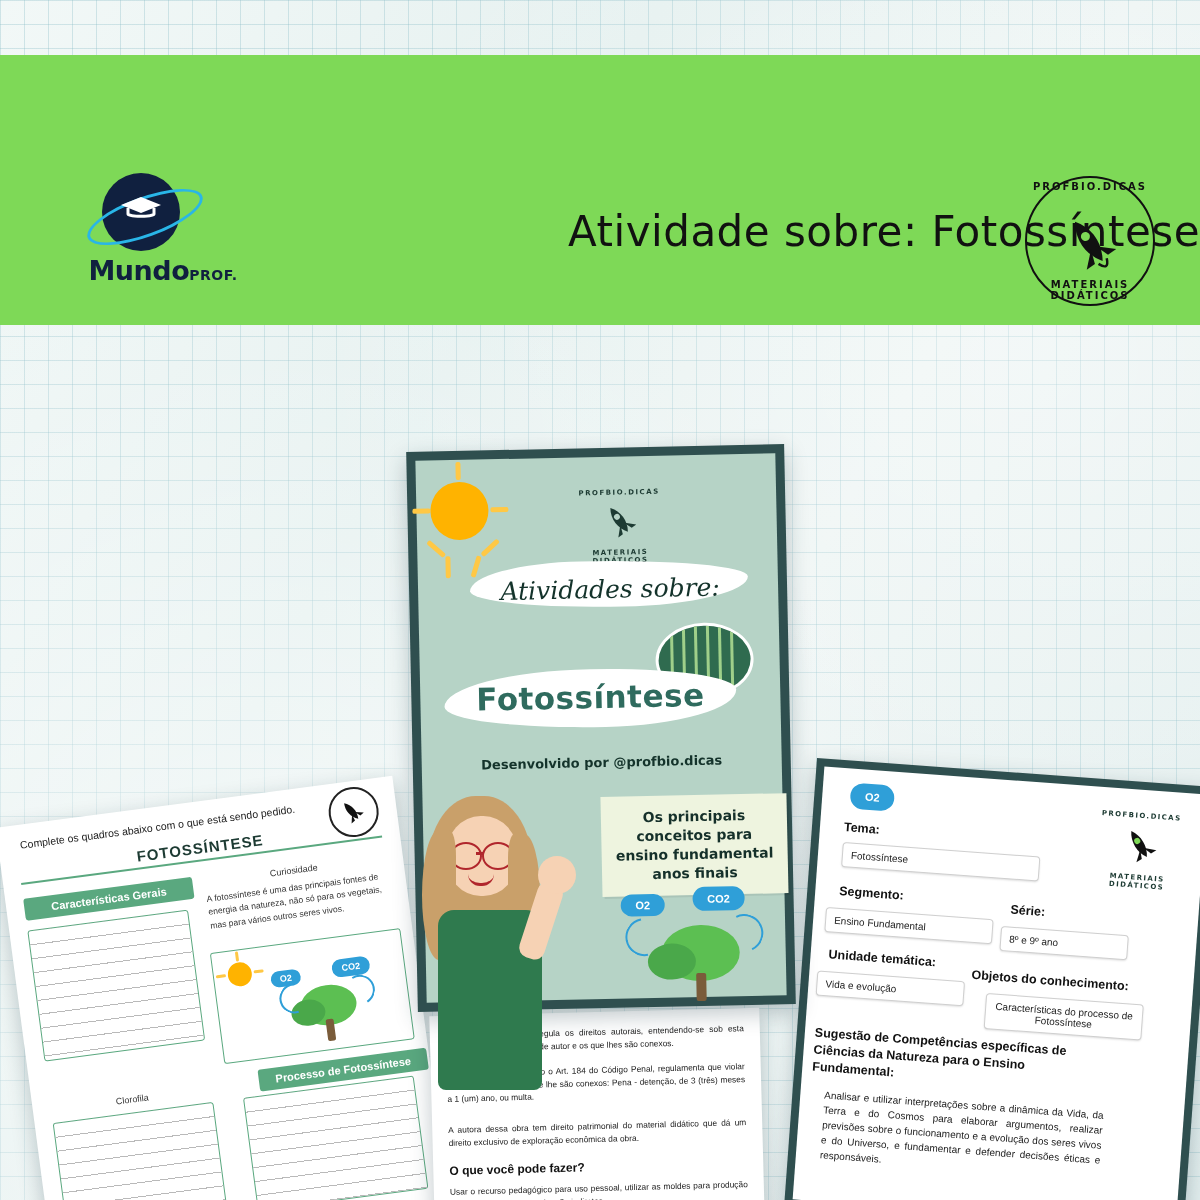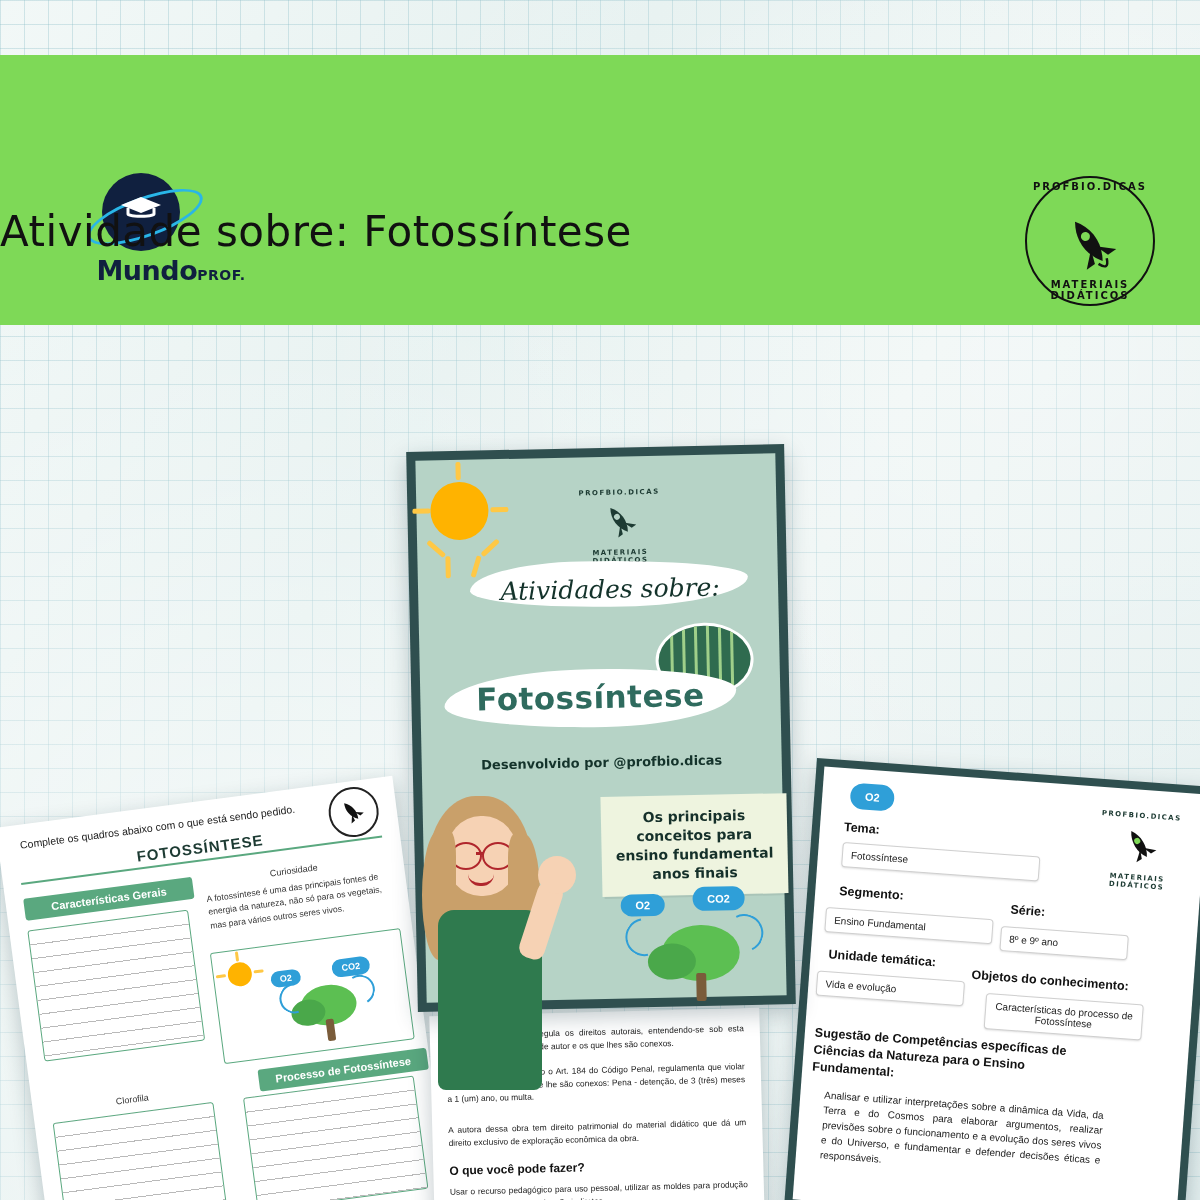--- a/index.html
+++ b/index.html
@@ -30,26 +30,26 @@
     background:#7ed957;display:flex;align-items:center;z-index:20;
   }
   .logo-wrap{position:absolute;left:60px;top:118px;width:190px;height:120px;}
   .logo-planet{position:absolute;left:42px;top:0;width:78px;height:78px;border-radius:50%;background:#10203f;}
   .logo-ring{
     position:absolute;left:24px;top:24px;width:116px;height:34px;
     border:3px solid #29b6e8;border-radius:50%;
     transform:rotate(-20deg);
   }
   .logo-cap{position:absolute;left:60px;top:22px;width:42px;height:26px;}
-  .logo-text{position:absolute;left:16px;top:82px;width:190px;text-align:center;
+  .logo-text{position:absolute;left:8px;top:82px;width:190px;text-align:center;
     font-family:"DejaVu Sans", sans-serif;font-weight:bold;font-size:27px;color:#10203f;letter-spacing:-.5px;}
   .logo-text small{font-size:14px;letter-spacing:.5px;font-weight:bold;}
 
   .header-title{
-    position:absolute;left:0;right:0;top:152px;text-align:left;
+    position:absolute;left:0;right:0;top:152px;text-align:right;
     font-family:"DejaVu Sans", sans-serif;
     font-size:42px;color:#111;letter-spacing:.5px;font-weight:500;
   }
   .stamp{
     position:absolute;right:42px;top:118px;width:136px;height:136px;border-radius:50%;
   }
   .stamp .arc-top,.stamp .arc-bot{
     position:absolute;left:0;right:0;text-align:center;
     font-family:"DejaVu Sans", sans-serif;font-size:10px;font-weight:bold;letter-spacing:2px;color:#111;
   }

